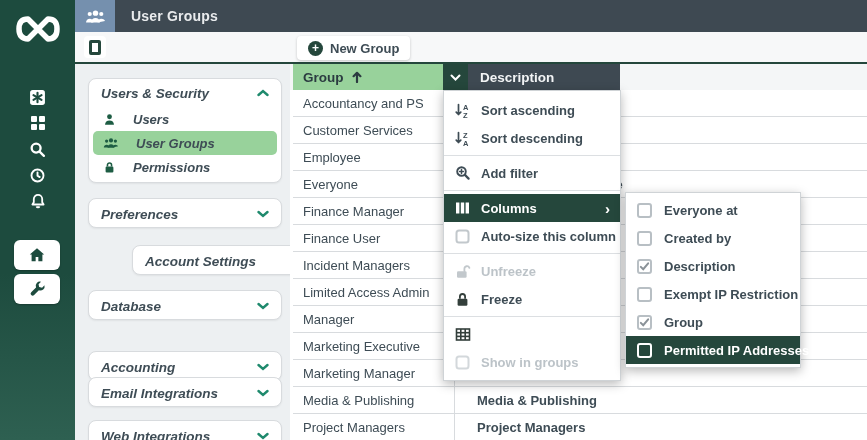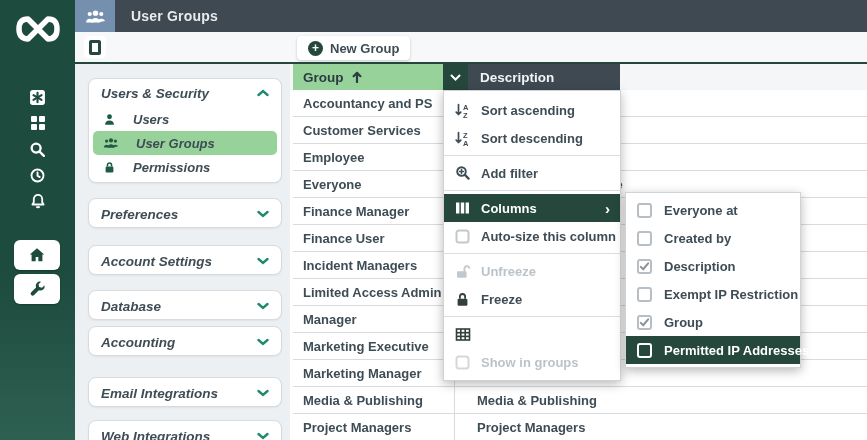--- a/index.html
+++ b/index.html
@@ -53,36 +53,36 @@
   .nav-card{position:absolute;left:13px;width:194px;background:#fff;border:1px solid var(--border);
     border-radius:8px;box-shadow:0 1px 2px rgba(0,0,0,.06);overflow:hidden;font-style:italic;}
   .nav-card-header{height:28px;display:flex;align-items:center;justify-content:space-between;padding:0 12px;cursor:pointer;}
   .nav-card-header .lbl{font-size:13.5px;font-weight:700;color:var(--ink);}
   .nav-card.collapsed{height:30px;}
   .nav-card.collapsed .nav-card-header{height:30px;}
   .nav-item{height:24px;display:flex;align-items:center;gap:17px;padding:0 10px;margin:0 4px;border-radius:5px;
     font-size:13px;font-weight:600;color:var(--ink);cursor:pointer;}
   .nav-item.active{background:var(--sel-green);}
   .card-users{top:14px;height:105px;padding-bottom:5px;}
-  .card-c1{top:134px;} .card-c2{top:181px;} .card-c3{top:226px;} .card-c4{top:262px;} .card-c5{top:313px;} .card-c6{top:356px;}
+  .card-c1{top:134px;} .card-c2{top:181px;margin-left:44px;} .card-c3{top:226px;} .card-c4{top:287px;} .card-c5{top:313px;} .card-c6{top:356px;}
 
   
   .content{position:absolute;left:290px;top:64px;width:577px;height:376px;background:var(--contentbg);overflow:hidden;}
   .thead{position:absolute;left:0;top:0;width:577px;height:26px;}
   .h-group{position:absolute;left:3px;top:0;width:150px;height:26px;background:var(--sel-green);
     display:flex;align-items:center;gap:8px;padding:0 10px;font-size:13.5px;font-weight:700;color:var(--ink-dark);cursor:pointer;}
   .h-menu-btn{position:absolute;left:153px;top:0;width:25px;height:26px;background:var(--dark-hl);
     display:flex;align-items:center;justify-content:center;cursor:pointer;}
   .h-desc{position:absolute;left:178px;top:0;width:152px;height:26px;background:var(--topbar-gray);
     display:flex;align-items:center;padding:0 12px;font-size:13.5px;font-weight:700;color:#f2f4f5;cursor:pointer;}
   .rows{position:absolute;left:0;top:26px;width:577px;}
   .trow{position:relative;height:27px;width:577px;background:#fff;}
   .cell-group{position:absolute;left:3px;top:0;width:162px;height:27px;border-right:1px solid var(--border);
     border-bottom:1px solid var(--border);display:flex;align-items:center;padding:0 10px;
-    font-size:13px;font-weight:700;color:var(--ink);white-space:nowrap;overflow:hidden;}
+    font-size:13px;font-weight:400;color:var(--ink);white-space:nowrap;overflow:hidden;}
   .cell-desc{position:absolute;left:165px;top:0;width:412px;height:27px;border-bottom:1px solid var(--border);
     display:flex;align-items:center;padding:0 22px;font-size:13px;font-weight:600;color:var(--ink);white-space:nowrap;overflow:hidden;}
   .cell-desc .txt.offset{margin-left:59px;}
 
   
   .menu{position:absolute;left:443px;top:90px;width:178px;background:#fff;border:1px solid #cfd3d6;
     box-shadow:0 3px 10px rgba(0,0,0,.28);padding:5px 0 4px 0;z-index:20;}
   .m-item{height:28px;display:flex;align-items:center;gap:10px;padding:0 10px;font-size:13px;font-weight:600;
     color:var(--ink);cursor:pointer;white-space:nowrap;}
   .m-item .mi{width:17px;height:16px;display:flex;align-items:center;justify-content:center;flex:none;}

